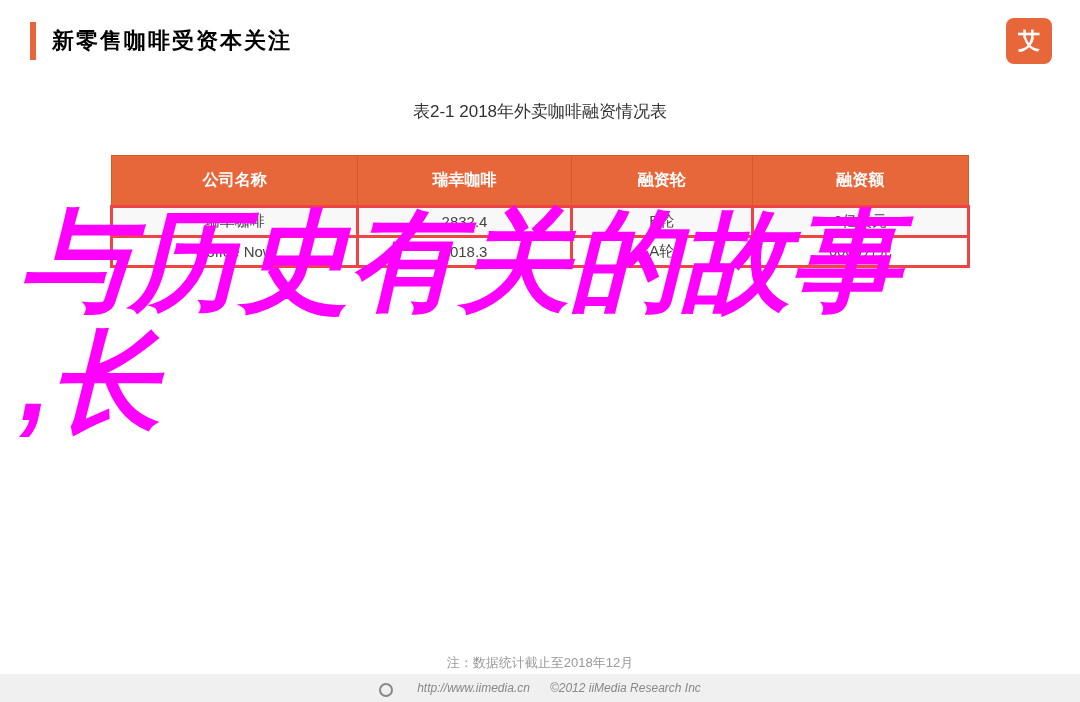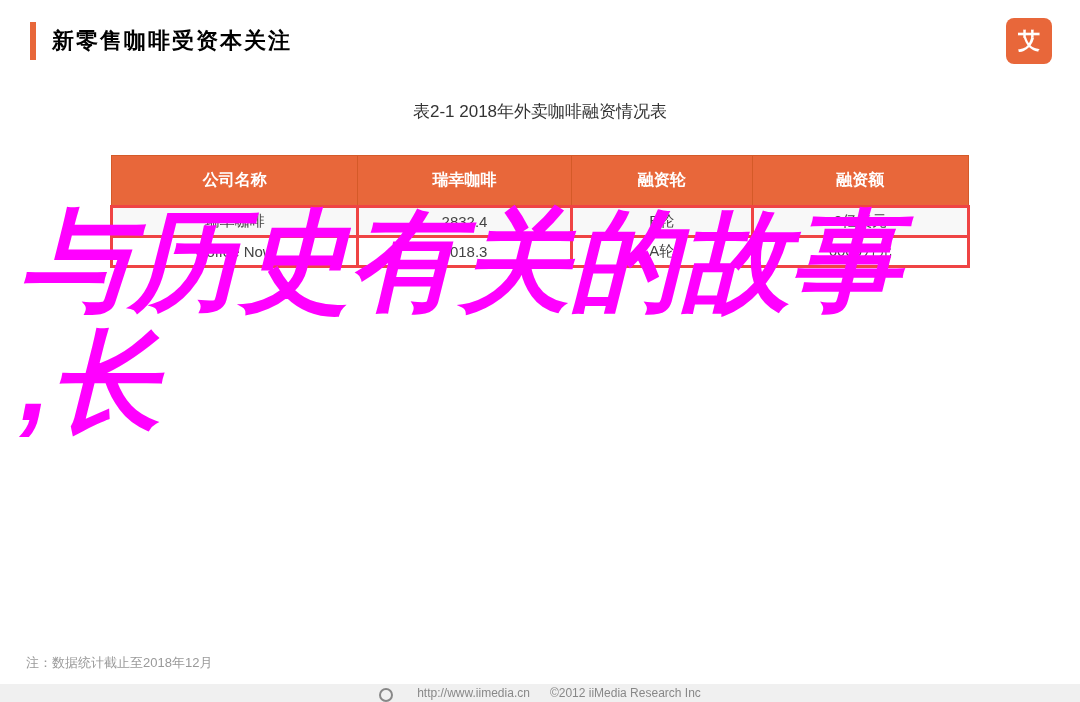--- a/index.html
+++ b/index.html
@@ -140,43 +140,45 @@
 
     
     .footer {
       position: absolute;
       bottom: 30px;
       left: 0;
       right: 0;
       display: flex;
       justify-content: space-between;
       align-items: center;
-      padding: 0 26px;
+      padding: 0 38px;
+      flex-direction: column;
     }
     .footer-note {
       font-size: 13px;
       color: #999;
     }
     .footer-source {
       font-size: 13px;
       color: #666;
     }
 
     
     .bottom-bar {
       position: absolute;
       bottom: 0;
       left: 0;
       right: 0;
-      height: 18px;
+      height: 28px;
       background: #f0f0f0;
       display: flex;
       align-items: center;
       justify-content: center;
       gap: 20px;
+      font-style: italic;
     }
     .bottom-bar-text {
       font-size: 12px;
       color: #888;
     }
     .globe-icon {
       display: inline-block;
       width: 14px;
       height: 14px;
       border-radius: 50%;

